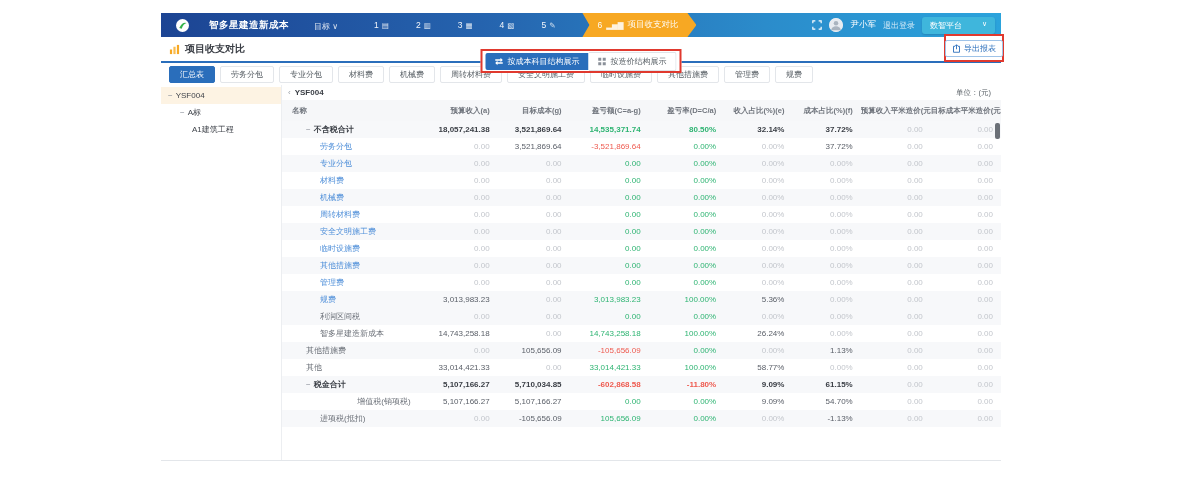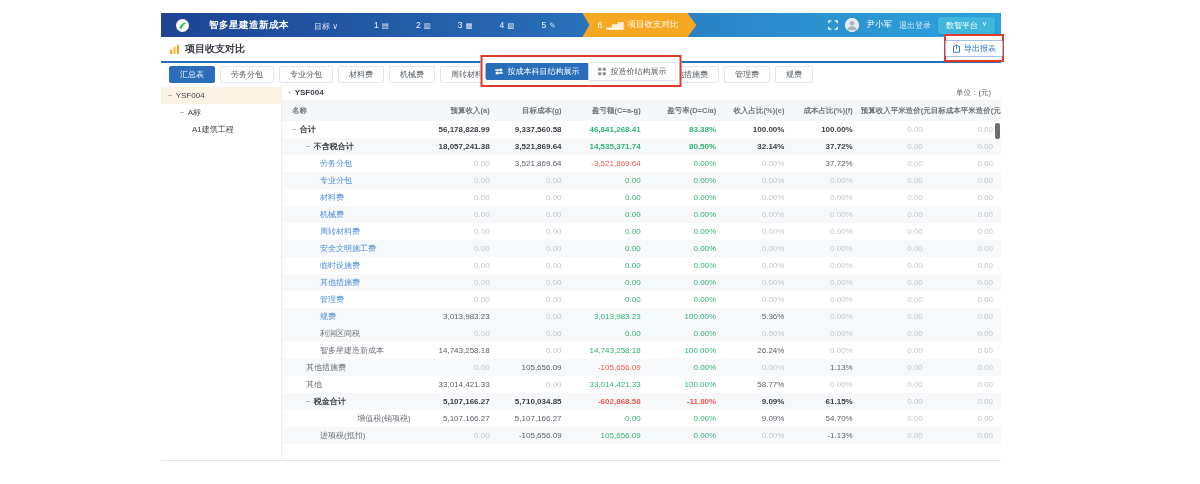--- a/index.html
+++ b/index.html
@@ -16,29 +16,29 @@
   .logo-badge { font-size: 8px; color: rgba(255,255,255,.85); margin-left: 5px; }
   .steps { display: flex; align-items: center; height: 100%; margin-left: 36px; }
   .step { display: flex; align-items: center; gap: 3px; margin-right: 27px; font-size: 8.5px; color: rgba(255,255,255,.95); cursor: pointer; }
   .step .sicon { font-size: 7.5px; opacity: .9; }
   .step.active { background: #f7a823; height: 100%; margin-right: 10px; padding: 0 18px 0 15px; gap: 4px;
     clip-path: polygon(0 0, calc(100% - 9px) 0, 100% 50%, calc(100% - 9px) 100%, 0 100%, 7px 50%); }
   .step.active .slabel { font-size: 8.5px; }
   .top-right { margin-left: auto; display: flex; align-items: center; gap: 7px; padding-right: 6px; }
   .uname { font-size: 8.5px; }
   .ulogout { font-size: 8px; color: rgba(255,255,255,.78); cursor: pointer; }
-  .platform-btn { background: #3fb6dc; border-radius: 3px; padding: 3px 8px; font-size: 8px; display: flex; align-items: flex-start; gap: 4px; cursor: pointer; box-shadow: 0 1px 2px rgba(0,0,0,.15); }
+  .platform-btn { background: #3fb6dc; border-radius: 3px; padding: 3px 8px; font-size: 8px; display: flex; align-items: flex-start; gap: 20px; cursor: pointer; box-shadow: 0 1px 2px rgba(0,0,0,.15); }
   .avatar { width: 14px; height: 14px; border-radius: 50%; overflow: hidden; background: #e8ecf1; display:flex; }
 
   
   .pagebar { height: 26px; background: #fff; border-bottom: 2px solid var(--accent, #2a6ebb);
     display: flex; align-items: center; padding: 0 8px; position: relative; }
   .page-title-wrap { display: flex; align-items: center; gap: 5px; }
   .page-title { font-size: 10px; font-weight: 700; color: #3a3e45; }
-  .view-group-annotation { position: absolute; left: 50%; transform: translateX(-50%); top: 18px; height: 32px;
+  .view-group-annotation { position: absolute; left: 50%; transform: translateX(-50%); top: 12px; height: 24px;
     border: 2px solid var(--annotation, #e0392e); display: flex; align-items: center; padding: 0 3px; background: #fff; }
   .view-btn { display: flex; align-items: center; gap: 4px; font-size: 8px; padding: 3px 9px; cursor: pointer; white-space: nowrap; }
   .view-btn.active { background: var(--accent, #2a6ebb); color: #fff; border-radius: 2px 0 0 2px; }
   .view-btn.inactive { background: #fff; color: #596066; border: 1px solid #dfe3e8; border-left: none; border-radius: 0 2px 2px 0; }
   .export-annotation { position: absolute; right: -3px; top: -3px; width: 60px; height: 28px;
     border: 2px solid var(--annotation, #e0392e); display: flex; align-items: center; justify-content: center; z-index: 5; background:#fff; }
   .export-btn { display: flex; align-items: center; gap: 3px; font-size: 8px; color: var(--accent, #2a6ebb);
     border: 1px solid #9fc3e8; border-radius: 2px; padding: 2px 6px; background: #fff; cursor: pointer; white-space: nowrap; justify-content: center; }
 
   
@@ -241,31 +241,20 @@
                 <th>目标成本(g)</th>
                 <th>盈亏额(C=a-g)</th>
                 <th>盈亏率(D=C/a)</th>
                 <th>收入占比(%)(e)</th>
                 <th>成本占比(%)(f)</th>
                 <th>预算收入平米造价(元/m²)(b)</th>
                 <th>目标成本平米造价(元/m²)(h)</th>
               </tr>
             </thead>
           <tbody>
-              <tr class=" rowbold">
-                <td class="c-name bold" style="padding-left: 10px;"><span class="exp">−</span><span>合计</span></td>
-                <td class="strong">56,178,828.99</td>
-                <td class="strong">9,337,560.58</td>
-                <td class="pos">46,841,268.41</td>
-                <td class="pos">83.38%</td>
-                <td class="strong">100.00%</td>
-                <td class="strong">100.00%</td>
-                <td class="muted">0.00</td>
-                <td class="muted">0.00</td>
-              </tr>
               <tr class="alt rowbold">
                 <td class="c-name bold" style="padding-left: 24px;"><span class="exp">−</span><span>不含税合计</span></td>
                 <td class="strong">18,057,241.38</td>
                 <td class="strong">3,521,869.64</td>
                 <td class="pos">14,535,371.74</td>
                 <td class="pos">80.50%</td>
                 <td class="strong">32.14%</td>
                 <td class="strong">37.72%</td>
                 <td class="muted">0.00</td>
                 <td class="muted">0.00</td>

